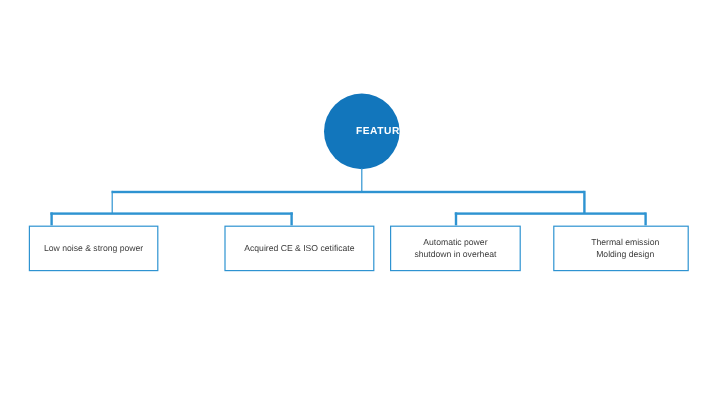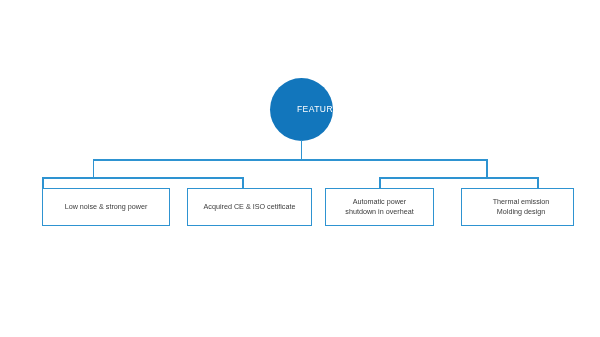--- a/index.html
+++ b/index.html
@@ -25,21 +25,21 @@
     height: 63px;
     border-radius: 50%;
     background: #1276bc;
     display: flex;
     align-items: center;
     justify-content: center;
   }
   .hub-label {
     color: #ffffff;
     font-size: 8.5px;
-    font-weight: normal;
+    font-weight: bold;
     letter-spacing: 0.45px;
     line-height: 1;
     white-space: nowrap;
     margin-left: 33px;
   }
 
   
   .conn {
     position: absolute;
     background: #2e93d1;
@@ -76,21 +76,21 @@
     justify-content: center;
     padding: 0 5px;
   }
   .leaf-text {
     color: #3b3b3b;
     font-size: 7.2px;
     line-height: 1.45;
     text-align: center;
     white-space: pre-line;
   }
-  .box-1 { left: 42px;  width: 128px; }
+  .box-1 { left: 24px;  width: 108px; }
   .box-2 { left: 187px; width: 125px; }
   .box-3 { left: 325px; width: 109px; }
   .box-4 { left: 461px; width: 113px; padding-left: 12px; }
 </style>
 </head>
 <body>
 
 <div id="canvas">
 
   <div class="hub">

